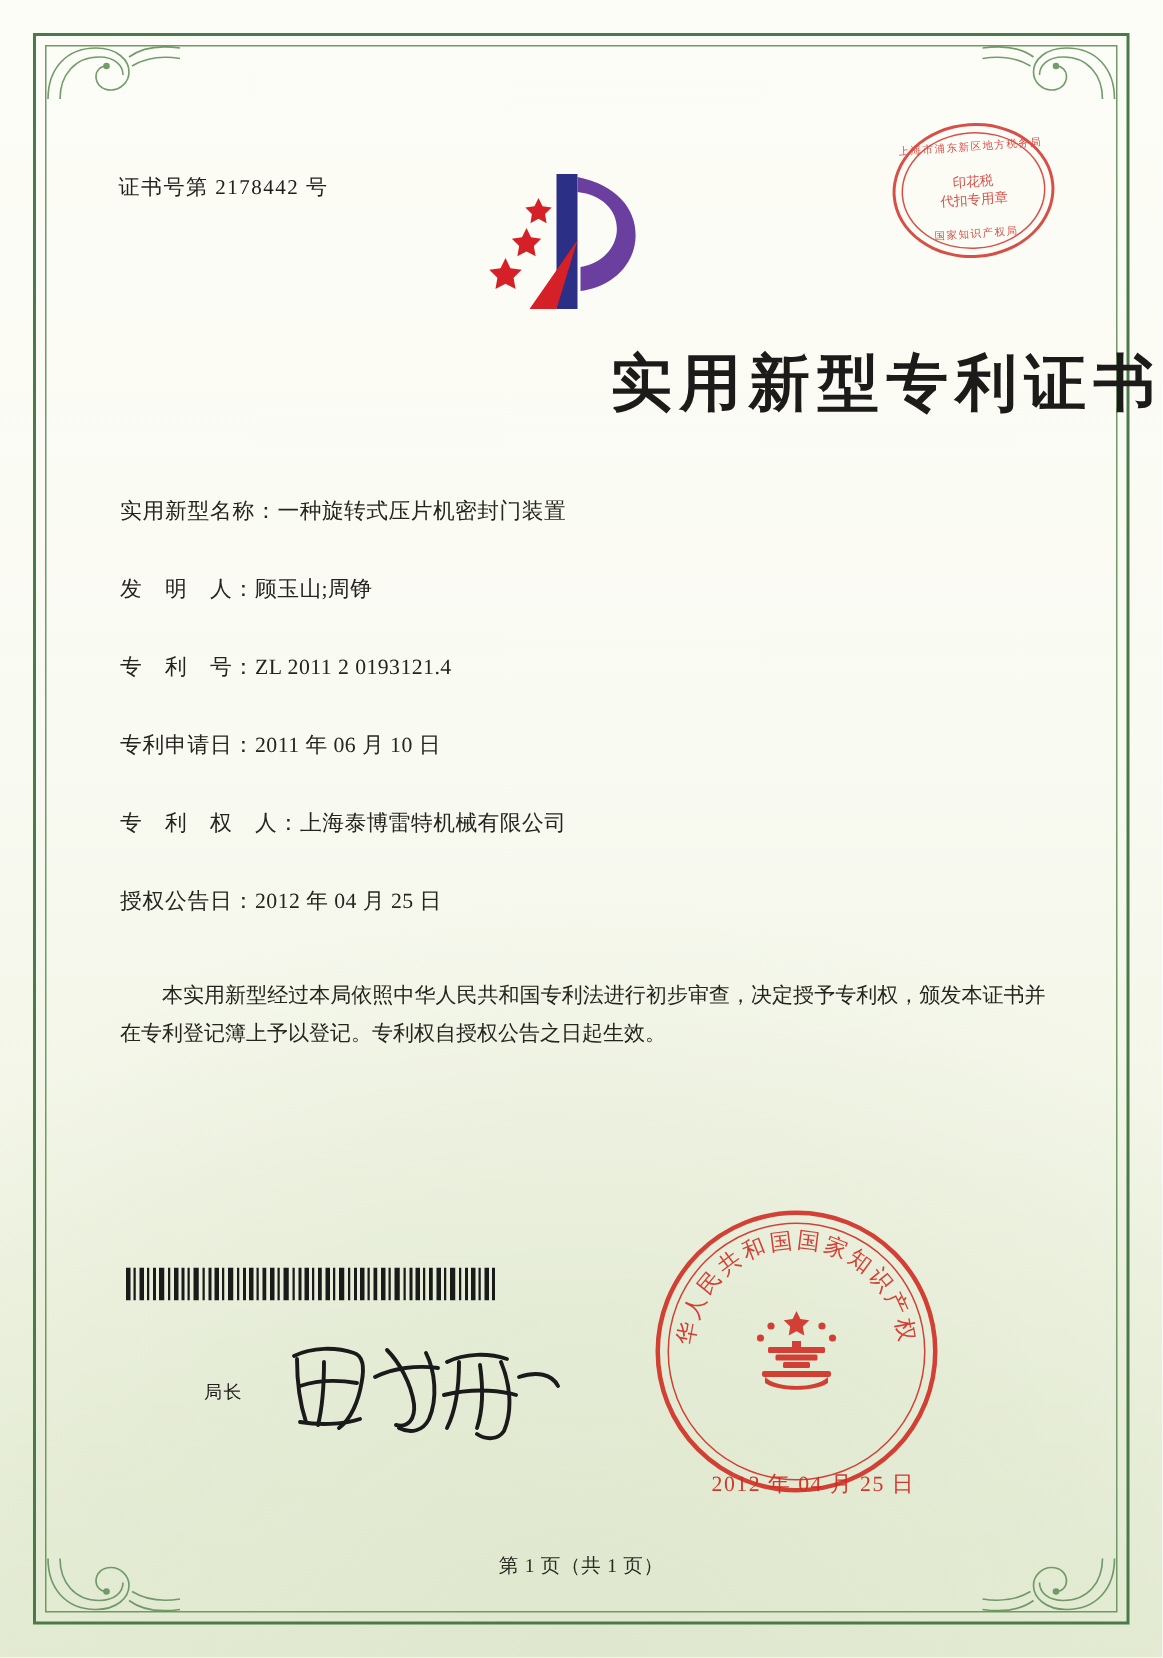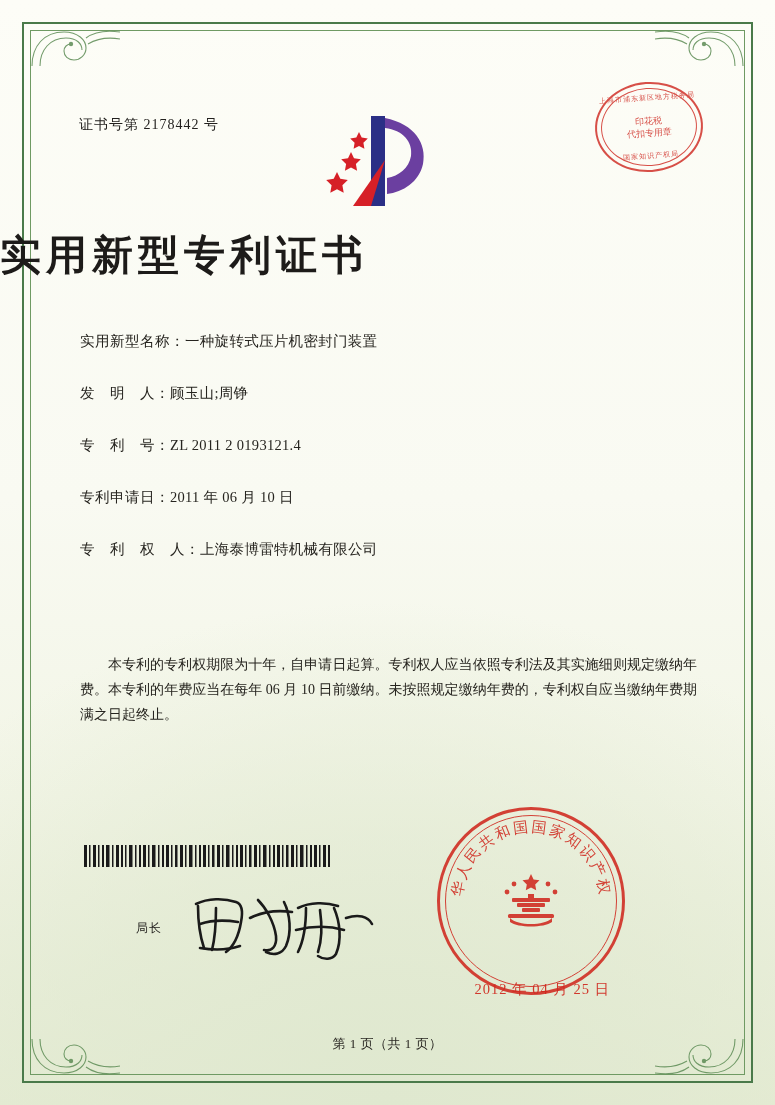--- a/index.html
+++ b/index.html
@@ -112,21 +112,21 @@
     font-size: 9px;
     line-height: 12px;
     font-family: "Liberation Sans", sans-serif;
   }
 
   
   .doc-title {
     position: absolute;
     left: 0; right: 0;
     top: 228px;
-    text-align: left;
+    text-align: right;
     font-size: 41px;
     font-weight: bold;
     letter-spacing: 5px;
     color: #1d1b19;
     font-family: "DejaVu Serif", "Liberation Serif", serif;
   }
 
   
   .fields {
     position: absolute;
@@ -325,24 +325,27 @@
       </div>
       <div class="field-row">
         <span class="field-label">专　利　号：</span><span class="field-value">ZL 2011 2 0193121.4</span>
       </div>
       <div class="field-row">
         <span class="field-label">专利申请日：</span><span class="field-value">2011 年 06 月 10 日</span>
       </div>
       <div class="field-row">
         <span class="field-label">专　利　权　人：</span><span class="field-value">上海泰博雷特机械有限公司</span>
       </div>
+      <div class="field-row">
+        <span class="field-label">授权公告日：</span><span class="field-value">2012 年 04 月 25 日</span>
+      </div>
     </div>
 
     <div class="body-text">
-      <p>本专利的专利权期限为十年，自申请日起算。专利权人应当依照专利法及其实施细则规定缴纳年费。本专利的年费应当在每年 06 月 10 日前缴纳。未按照规定缴纳年费的，专利权自应当缴纳年费期满之日起终止。</p>
+      <p>本实用新型经过本局依照中华人民共和国专利法进行初步审查，决定授予专利权，颁发本证书并在专利登记簿上予以登记。专利权自授权公告之日起生效。</p>
     </div>
 
     <div class="barcode">
       <svg viewBox="0 0 248 22" preserveAspectRatio="none">
         <g fill="#1a1a1a">
           <rect x="0" y="0" width="3" height="22"></rect>
             <rect x="5" y="0" width="1.5" height="22"></rect>
           <rect x="9" y="0" width="3" height="22"></rect>
             <rect x="14" y="0" width="1.5" height="22"></rect>
           <rect x="18" y="0" width="2" height="22"></rect>

